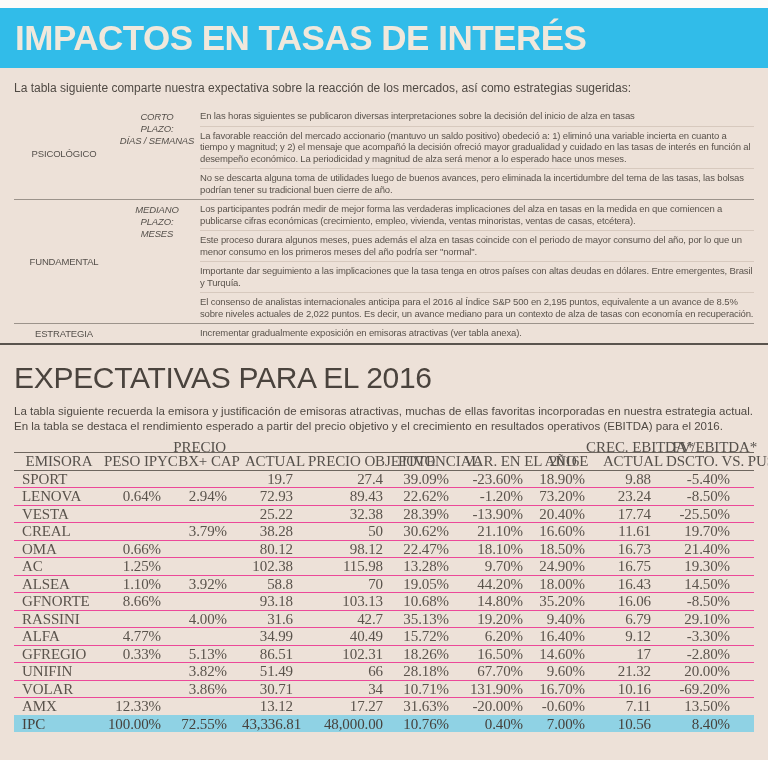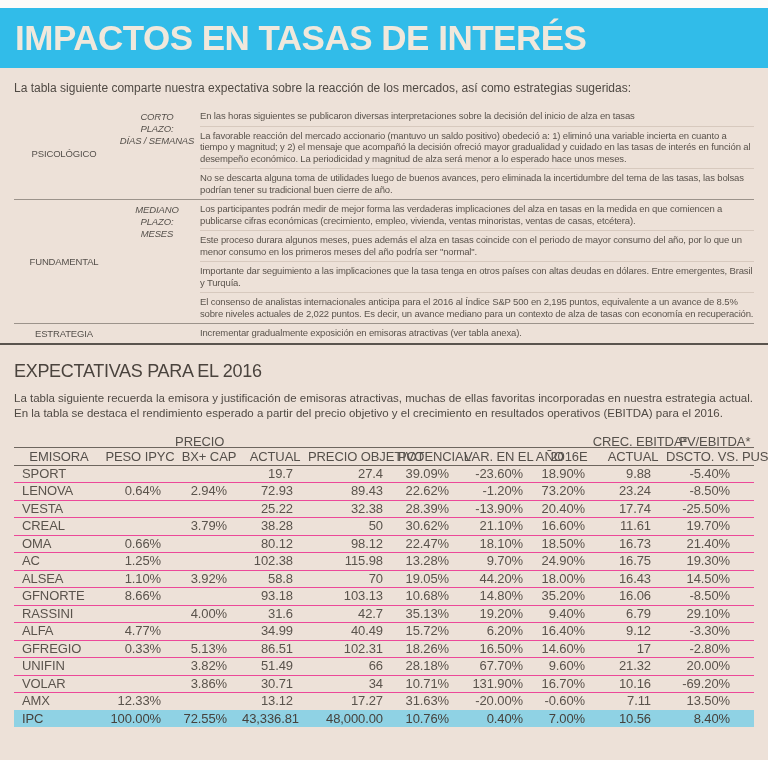--- a/index.html
+++ b/index.html
@@ -28,25 +28,25 @@
   .t1-head { padding-bottom:4px; border-bottom:1px solid #6e665f; color:#55504b; }
   .t1-head div { text-align:center; }
   .t1-sec + .t1-sec { border-top:1px solid #9c938b; }
   .t1-impacto { display:flex; align-items:center; justify-content:center; text-align:center; color:#55504b; }
   .t1-tiempo { text-align:center; padding-top:4px; white-space:pre-line; line-height:12px; color:#55504b;font-style:italic; }
   .chars p { padding:3px 0 4px 0; line-height:11.5px; }
   .chars p + p { border-top:1px solid #d7c9be; }
   .divider-full { height:2px; background:#5a544e; }
 
   
-  .h2 { margin-top:16px; font-size:18px; font-weight:400; color:#4a433d; letter-spacing:-0.3px; }
+  .h2 { margin-top:16px; font-size:30px; font-weight:400; color:#4a433d; letter-spacing:-0.3px; }
   .intro2 { margin-top:9px; font-size:11.5px; line-height:15px; color:#4f4943; }
 
   
-  .t2 { margin-top:12px; font-size:13px; letter-spacing:-0.1px; }
+  .t2 { margin-top:4px; font-size:15px; letter-spacing:-0.1px;font-family:Liberation Serif, serif; }
   .t2-groups { position:relative; height:15px; border-bottom:1px solid #6e665f; color:#55504b; }
   .t2-groups span { position:absolute; top:1px; transform:translateX(-50%); white-space:nowrap; }
   .g-precio { left:25.1%; }
   .g-crec  { left:84.6%; }
   .g-fv    { left:94.7%; }
   .t2-header, .t2-row { display:grid; grid-template-columns:90px 72px 66px 66px 90px 66px 74px 62px 66px 1fr; }
   .t2-header { line-height:17px; border-bottom:1px solid #6e665f; color:#55504b; }
   .t2-header div { text-align:center; white-space:nowrap; }
   .t2-row { line-height:16.5px; }
   .t2-row + .t2-row { border-top:1px solid #ec4899; }

